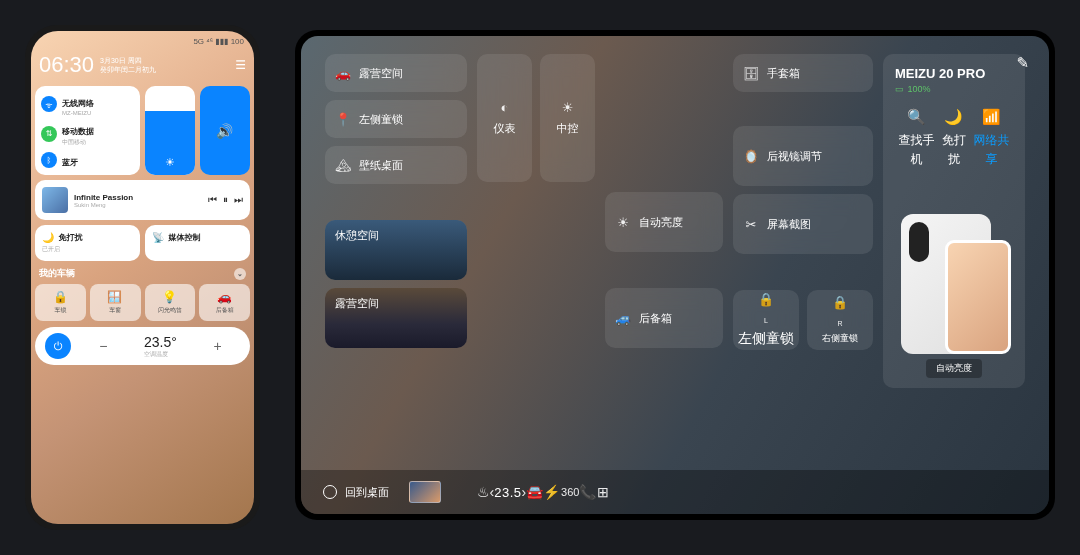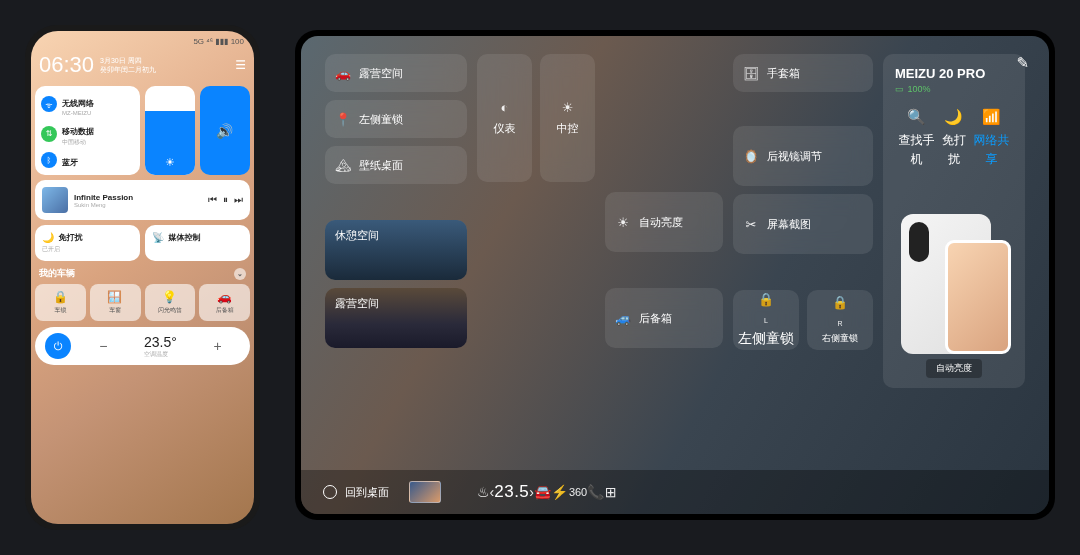--- a/index.html
+++ b/index.html
@@ -89,21 +89,21 @@
 .phone-render{position:absolute;bottom:34px;left:18px;width:90px;height:140px;background:linear-gradient(135deg,#f5f5f5,#e0e0e0);border-radius:12px}
 .phone-render::after{content:'';position:absolute;left:8px;top:8px;width:20px;height:40px;background:#222;border-radius:10px}
 .phone-render2{position:absolute;bottom:34px;right:14px;width:66px;height:114px;background:linear-gradient(135deg,#f8d4b2,#d9a37f);border-radius:9px;border:3px solid #fff}
 .disconnect{position:absolute;bottom:10px;left:50%;transform:translateX(-50%);font-size:9px;color:#fff;background:rgba(0,0,0,.3);padding:3px 10px;border-radius:4px}
 
 .dock{position:absolute;left:0;right:0;bottom:0;height:44px;background:rgba(0,0,0,.32);display:flex;align-items:center;padding:0 22px;color:#fff;font-size:13px}
 .dock-home{display:flex;align-items:center;gap:8px;font-size:11px}
 .dock-circle{width:14px;height:14px;border:1.5px solid #fff;border-radius:50%}
 .dock-thumb{width:32px;height:22px;border-radius:3px;background:linear-gradient(135deg,#3a5a8a,#d99a6a);border:1px solid rgba(255,255,255,.4);margin-left:20px;margin-right:36px}
 .dock .di{font-size:14px;opacity:.9}
-.dock-temp{font-size:17px;letter-spacing:.5px}
+.dock-temp{font-size:13px;letter-spacing:.5px}
 </style>
 </head>
 <body>
 
 <div class="phone">
   <div class="phone-screen">
     <div class="status-bar">5G ⁴⁶ ▮▮▮ 100</div>
     <div class="clock-row">
       <span class="clock-time">06:30</span>
       <div class="clock-date">

